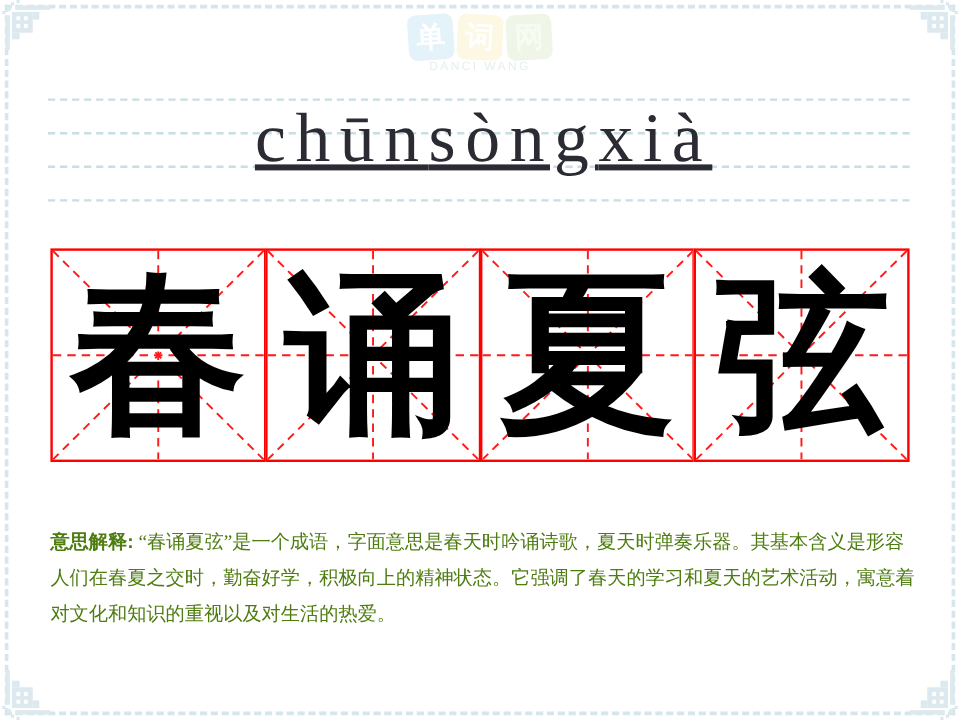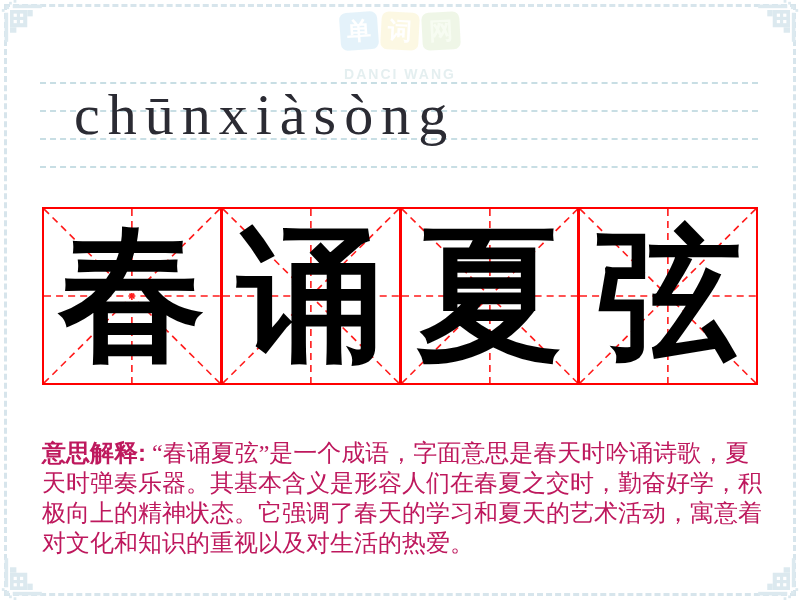--- a/index.html
+++ b/index.html
@@ -37,42 +37,42 @@
   .logo-squares{display:flex;justify-content:center;gap:3px;}
   .logo .sq{
     width:38px;height:38px;border-radius:7px;
     display:flex;align-items:center;justify-content:center;
     color:#ffffff;font-size:24px;font-weight:bold;
   }
   .sq.sq-blue  {background:#cfe9f6;transform:rotate(-4deg);}
   .sq.sq-yellow{background:#faf3cd;transform:rotate(3deg);}
   .sq.sq-green {background:#e2f0d4;transform:rotate(-3deg);color:#f2fae9;}
   .logo-caption{
-    margin-top:16px;font-size:14px;font-weight:bold;
+    margin-top:0;font-size:10px;font-weight:normal;
     letter-spacing:2px;color:#cfe2e4;
   }
 
   
   .pinyin-area{
     position:absolute;left:40px;top:82px;width:718px;height:84px;
   }
   .guide-line{
     position:absolute;left:0;right:0;height:0;
     border-top:2px dashed #c8dee4;
   }
   .guide-line.l1{top:0;}
   .guide-line.l2{top:28px;}
   .guide-line.l3{top:56px;}
   .guide-line.l4{top:84px;}
   .pinyin-text{
     position:absolute;top:4px;left:0;right:0;
-    display:flex;justify-content:flex-start;
+    display:flex;justify-content:center;
     padding:0 26px 0 34px;
     font-family:"Liberation Serif","DejaVu Serif",serif;
-    font-size:58px;line-height:1;color:#2b2b33;
+    font-size:58px;line-height:1;color:#2b2b33;text-decoration:underline;
   }
   .pinyin-text span{letter-spacing:8px;}
 
   
   .char-grid{
     position:absolute;left:42px;top:207px;width:716px;height:178px;
     display:flex;
   }
   .char-cell{
     flex:1;position:relative;border:2px solid #ff0000;
@@ -84,21 +84,21 @@
   .hanzi{
     position:relative;z-index:2;
     font-family:"Liberation Serif","DejaVu Serif",serif;
     font-weight:900;font-size:146px;line-height:1;color:#000000;
   }
 
   
   .meaning{
     position:absolute;left:42px;top:438px;width:720px;
     font-family:"Liberation Serif","DejaVu Serif",serif;
-    font-size:24px;line-height:30px;color:#be185d;
+    font-size:16px;line-height:30px;color:#4d7c0f;
     text-align:left;
   }
   .meaning .label{font-weight:bold;font-family:"Liberation Sans",sans-serif;}
 </style>
 </head>
 <body>
 
 <div class="page">
 
   <div class="page-border"></div>
@@ -189,22 +189,22 @@
     <div class="logo-caption">DANCI WANG</div>
   </div>
 
   <div class="pinyin-area">
     <div class="guide-line l1"></div>
     <div class="guide-line l2"></div>
     <div class="guide-line l3"></div>
     <div class="guide-line l4"></div>
     <div class="pinyin-text">
       <span>chūn</span>
+      <span>sòng</span>
       <span>xià</span>
-      <span>sòng</span>
     </div>
   </div>
 
   <div class="char-grid">
 
     <div class="char-cell">
       <svg class="mi-grid" viewBox="0 0 175 174" preserveAspectRatio="none">
         <g stroke="#ff1a1a" stroke-width="1.6" stroke-dasharray="7 5" fill="none">
           <line x1="0" y1="0" x2="175" y2="174"></line>
           <line x1="175" y1="0" x2="0" y2="174"></line>

